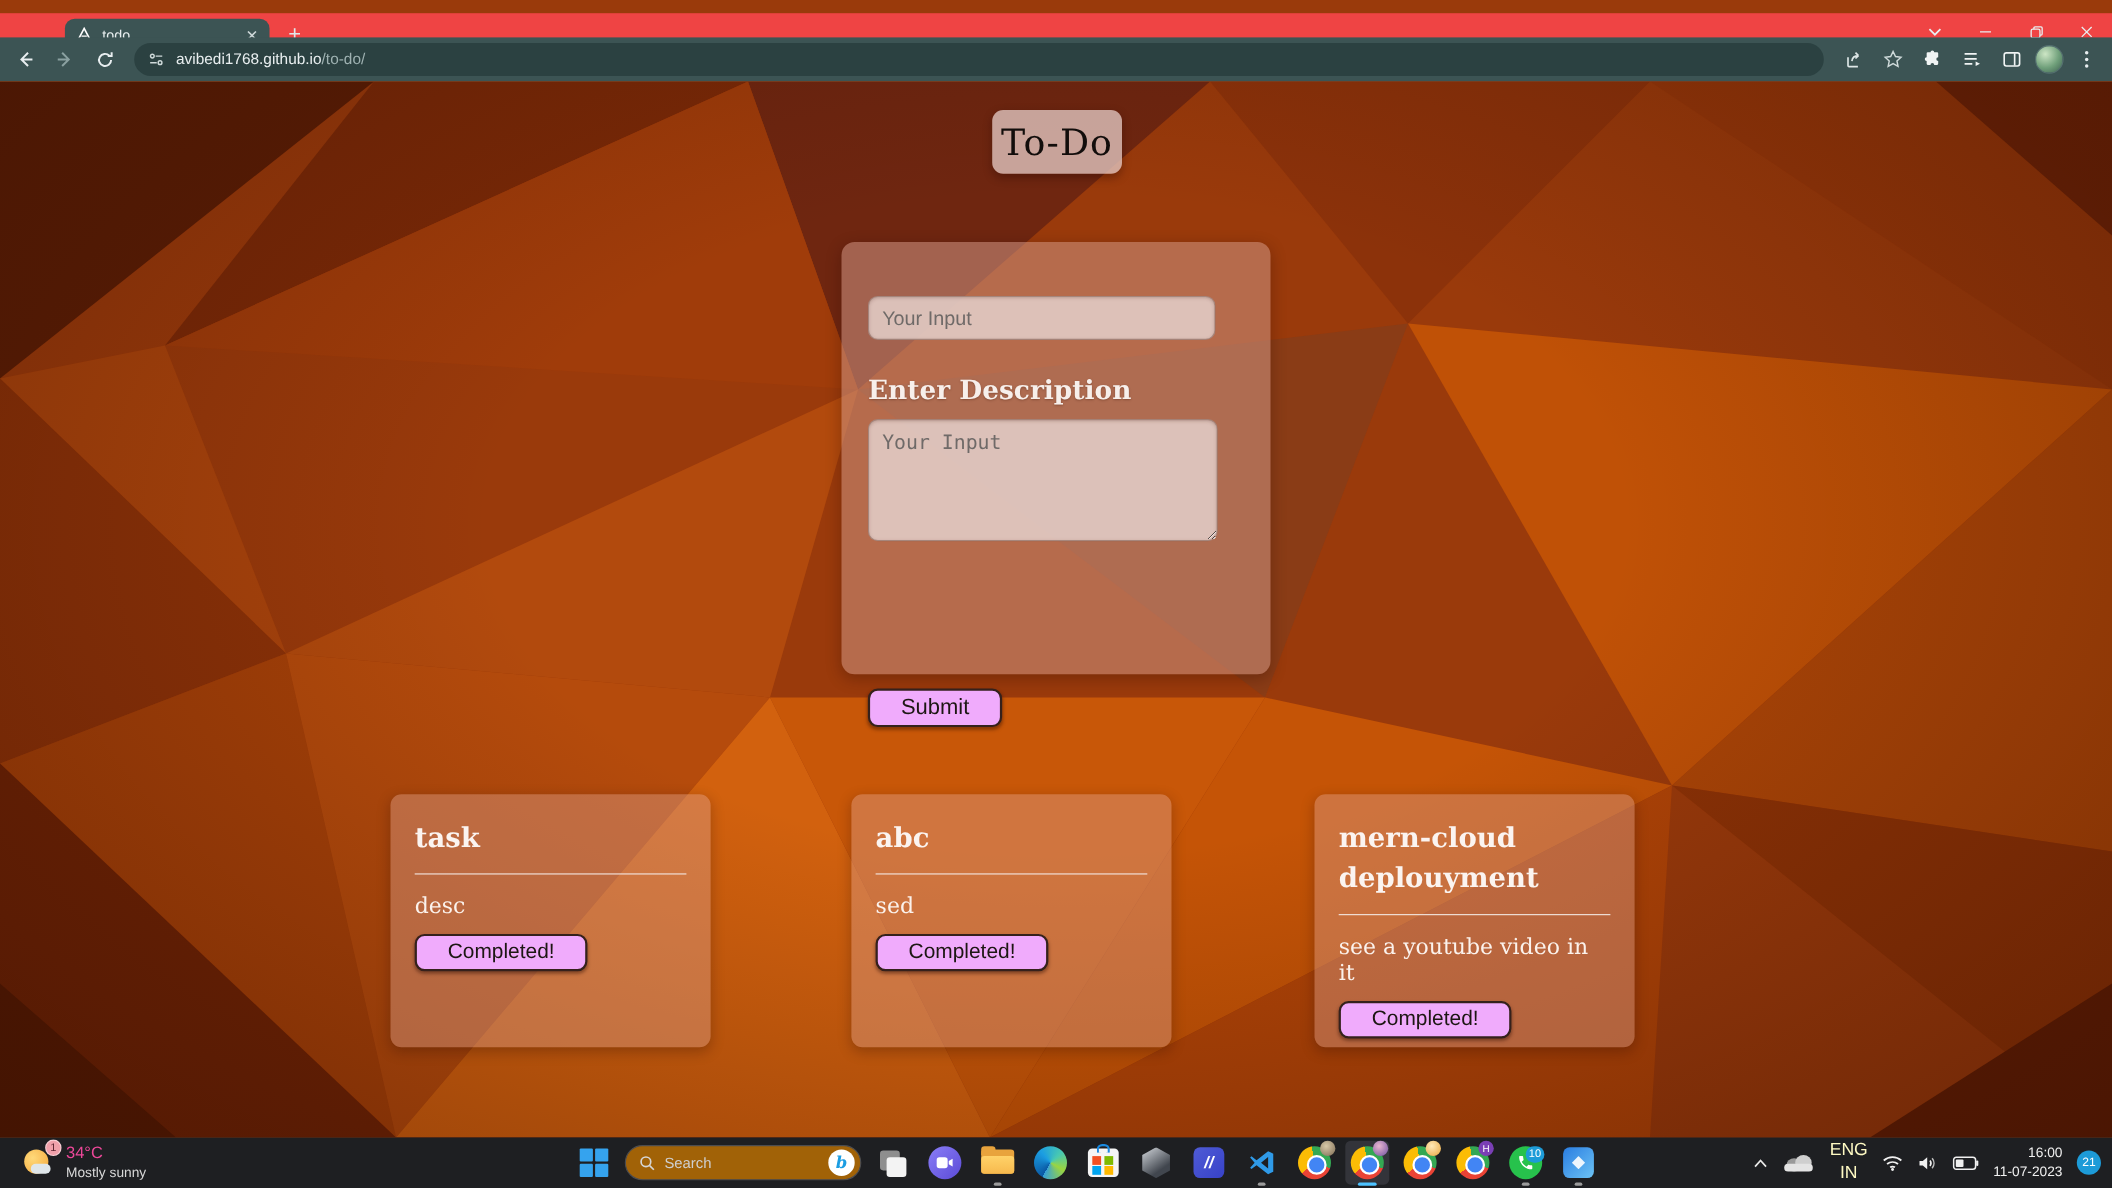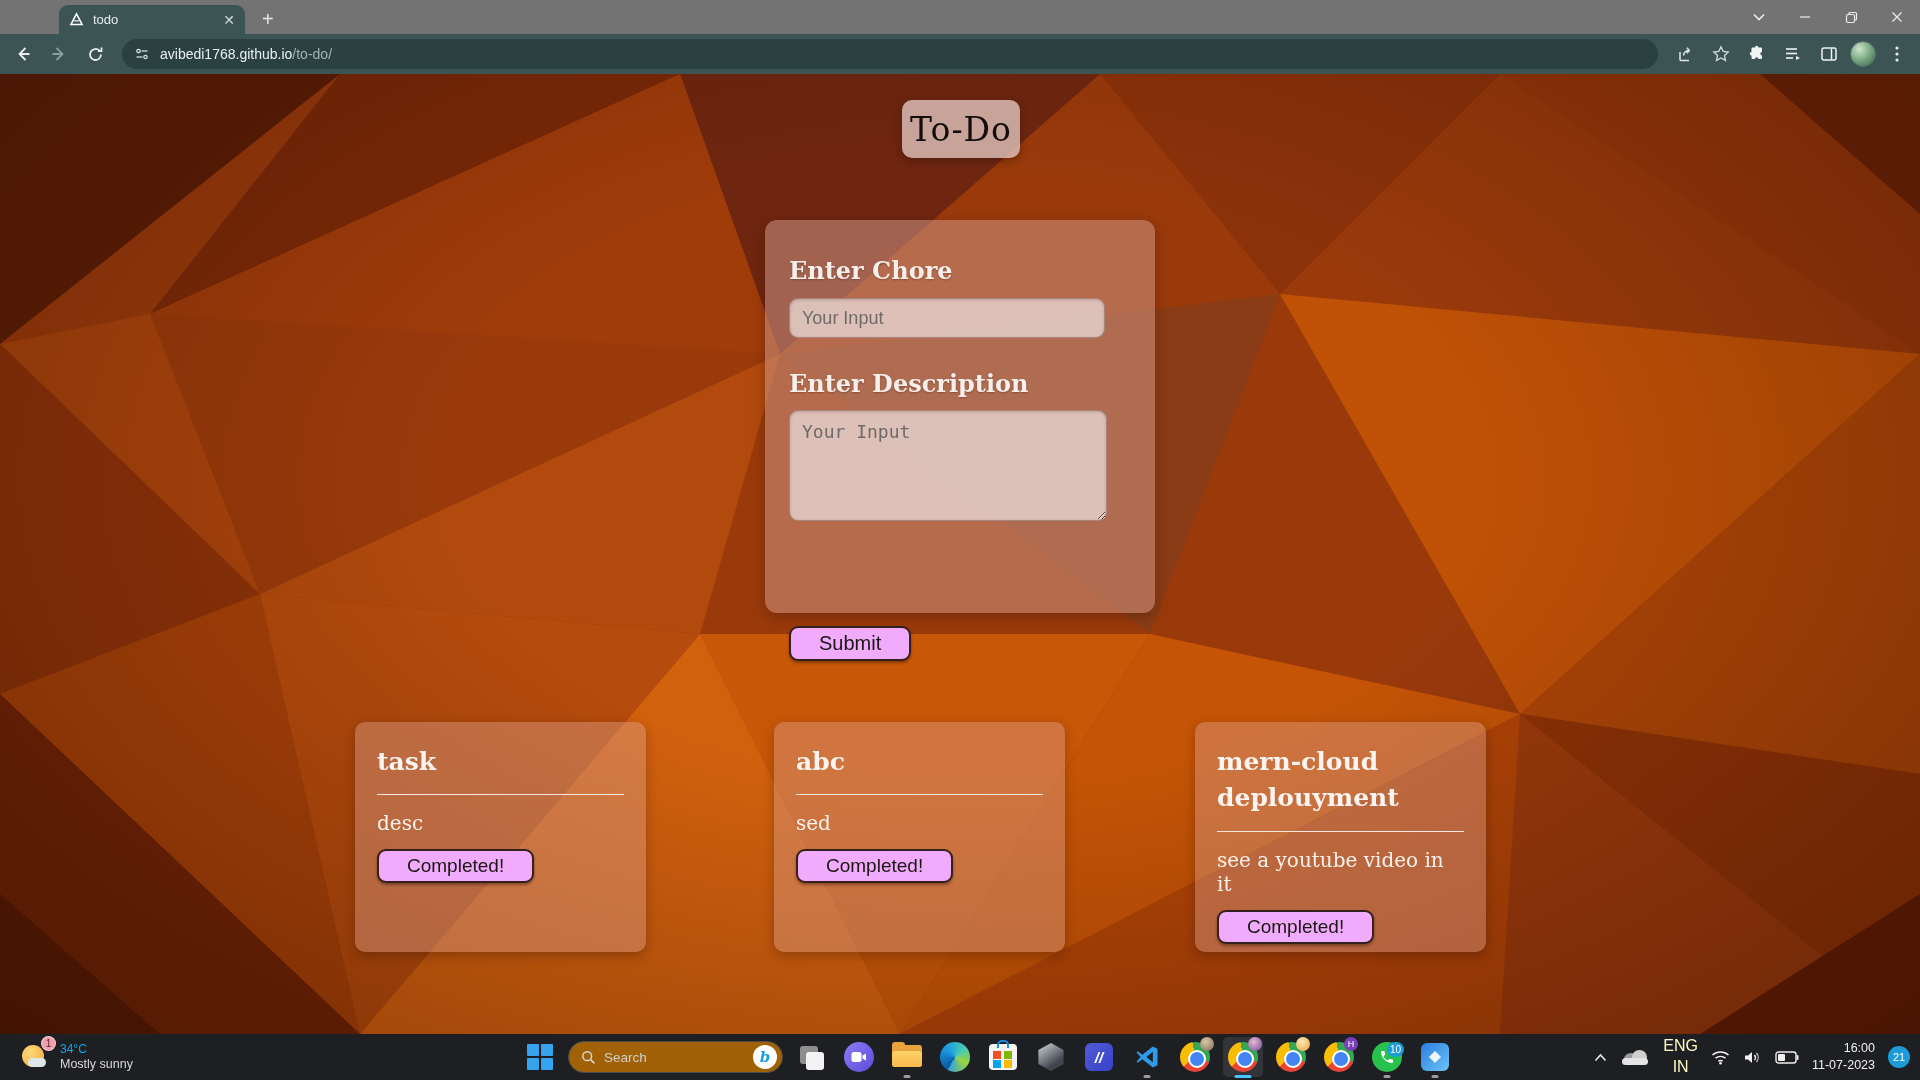--- a/index.html
+++ b/index.html
@@ -1,20 +1,20 @@
 <!DOCTYPE html>
 <html><head>
 <meta charset="utf-8">
 <style>
   * { margin:0; padding:0; box-sizing:border-box; }
   html,body { width:1920px; height:1080px; overflow:hidden; font-family:"Liberation Sans",sans-serif; }
   .window { position:relative; width:1920px; height:1080px; background:#9a3a0b; }
 
   
-  .tabstrip { position:absolute; left:0; top:0; width:1920px; height:34px; background:#737373; }
+  .tabstrip { position:absolute; left:0; top:12px; width:1920px; height:34px; background:#ef4444; }
   .tab { position:absolute; left:59px; top:5px; width:186px; height:29px; background:#3c5454;
          border-radius:9px 9px 0 0; display:flex; align-items:center; padding:0 10px; gap:9px; }
   .tab-title { color:#e9eff0; font-size:13px; flex:1; }
   .tab-close { color:#cfd9da; font-size:14px; line-height:14px; cursor:default; }
   .newtab { position:absolute; left:262px; top:8px; color:#e0e8e9; font-size:20px; font-weight:300; }
   .wincontrols { position:absolute; right:0; top:0; height:34px; display:flex; align-items:center; }
   .wbtn { width:46px; height:34px; display:flex; align-items:center; justify-content:center; color:#e8eef0; font-size:13px; }
   .toolbar { position:absolute; left:0; top:34px; width:1920px; height:40px; background:#3c5454;
              display:flex; align-items:center; padding:0 8px; gap:6px; }
   .tbtn { width:30px; height:30px; display:flex; align-items:center; justify-content:center; border-radius:50%; }
@@ -64,21 +64,21 @@
   
   .taskbar { position:absolute; left:0; top:1034px; width:1920px; height:46px; background:#1e1f22;
              display:flex; align-items:center; }
   .weather { position:absolute; left:14px; top:0; height:46px; display:flex; align-items:center; gap:8px; padding:0 6px; }
   .weather-icon { position:relative; width:32px; height:32px; }
   .sun { position:absolute; left:2px; top:4px; width:22px; height:22px; border-radius:50%; background:radial-gradient(circle at 35% 35%,#ffd97a,#f4a83b); }
   .cloudlet { position:absolute; left:8px; top:17px; width:18px; height:9px; border-radius:8px; background:#dfe6ea; }
   .wbadge { position:absolute; right:-4px; top:-5px; width:15px; height:15px; border-radius:50%; background:#f0a0aa;
             color:#5c2430; font-size:10px; display:flex; align-items:center; justify-content:center; border:1px solid #caf; border-color:rgba(255,255,255,.5);}
   .wtext { display:flex; flex-direction:column; line-height:1.25; }
-  .wtemp { color:#0ea5e9; font-size:12px; }
+  .wtemp { color:#ec4899; font-size:15px; }
   .wcond { color:#d8d8d8; font-size:12.5px; }
 
   .tb-center { position:absolute; left:520px; top:0; height:46px; display:flex; align-items:center; gap:8px; }
   .tb-slot { position:relative; width:40px; height:46px; display:flex; align-items:center; justify-content:center; }
   .start-grid { display:grid; grid-template-columns:12px 12px; grid-template-rows:12px 12px; gap:2px; }
   .start-grid div { background:#35a3ee; border-radius:1px; }
   .searchbox { width:215px; height:32px; background:#a16207; border:1px solid #4b4c50; border-radius:16px;
                display:flex; align-items:center; padding:0 5px 0 12px; gap:8px; }
   .search-text { color:#cfcfcf; font-size:13.5px; flex:1; }
   .bing { width:24px; height:24px; border-radius:50%; background:#fff; display:flex; align-items:center; justify-content:center;
@@ -258,21 +258,20 @@
       <polygon points="900,960 1150,560 1520,640" fill="#c55406"></polygon>
       <polygon points="900,960 1520,640 1500,960" fill="#b04407"></polygon>
     </svg>
     <div class="vignette"></div>
 
     <div class="logo-box">
       <span class="logo-text">To-Do</span>
     </div>
 
     <div class="form-card">
-      <div class="form-label">Enter Chore</div>
       <input class="chore-input" type="text" placeholder="Your Input" style="">
       <div class="form-label desc-label">Enter Description</div>
       <textarea class="desc-area" placeholder="Your Input" style=""></textarea>
       <button class="pill-btn submit-btn">Submit</button>
     </div>
 
     <div class="cards-row">
       <div class="task-card tc-1">
         <div class="task-title">task</div>
         <hr class="task-hr">

